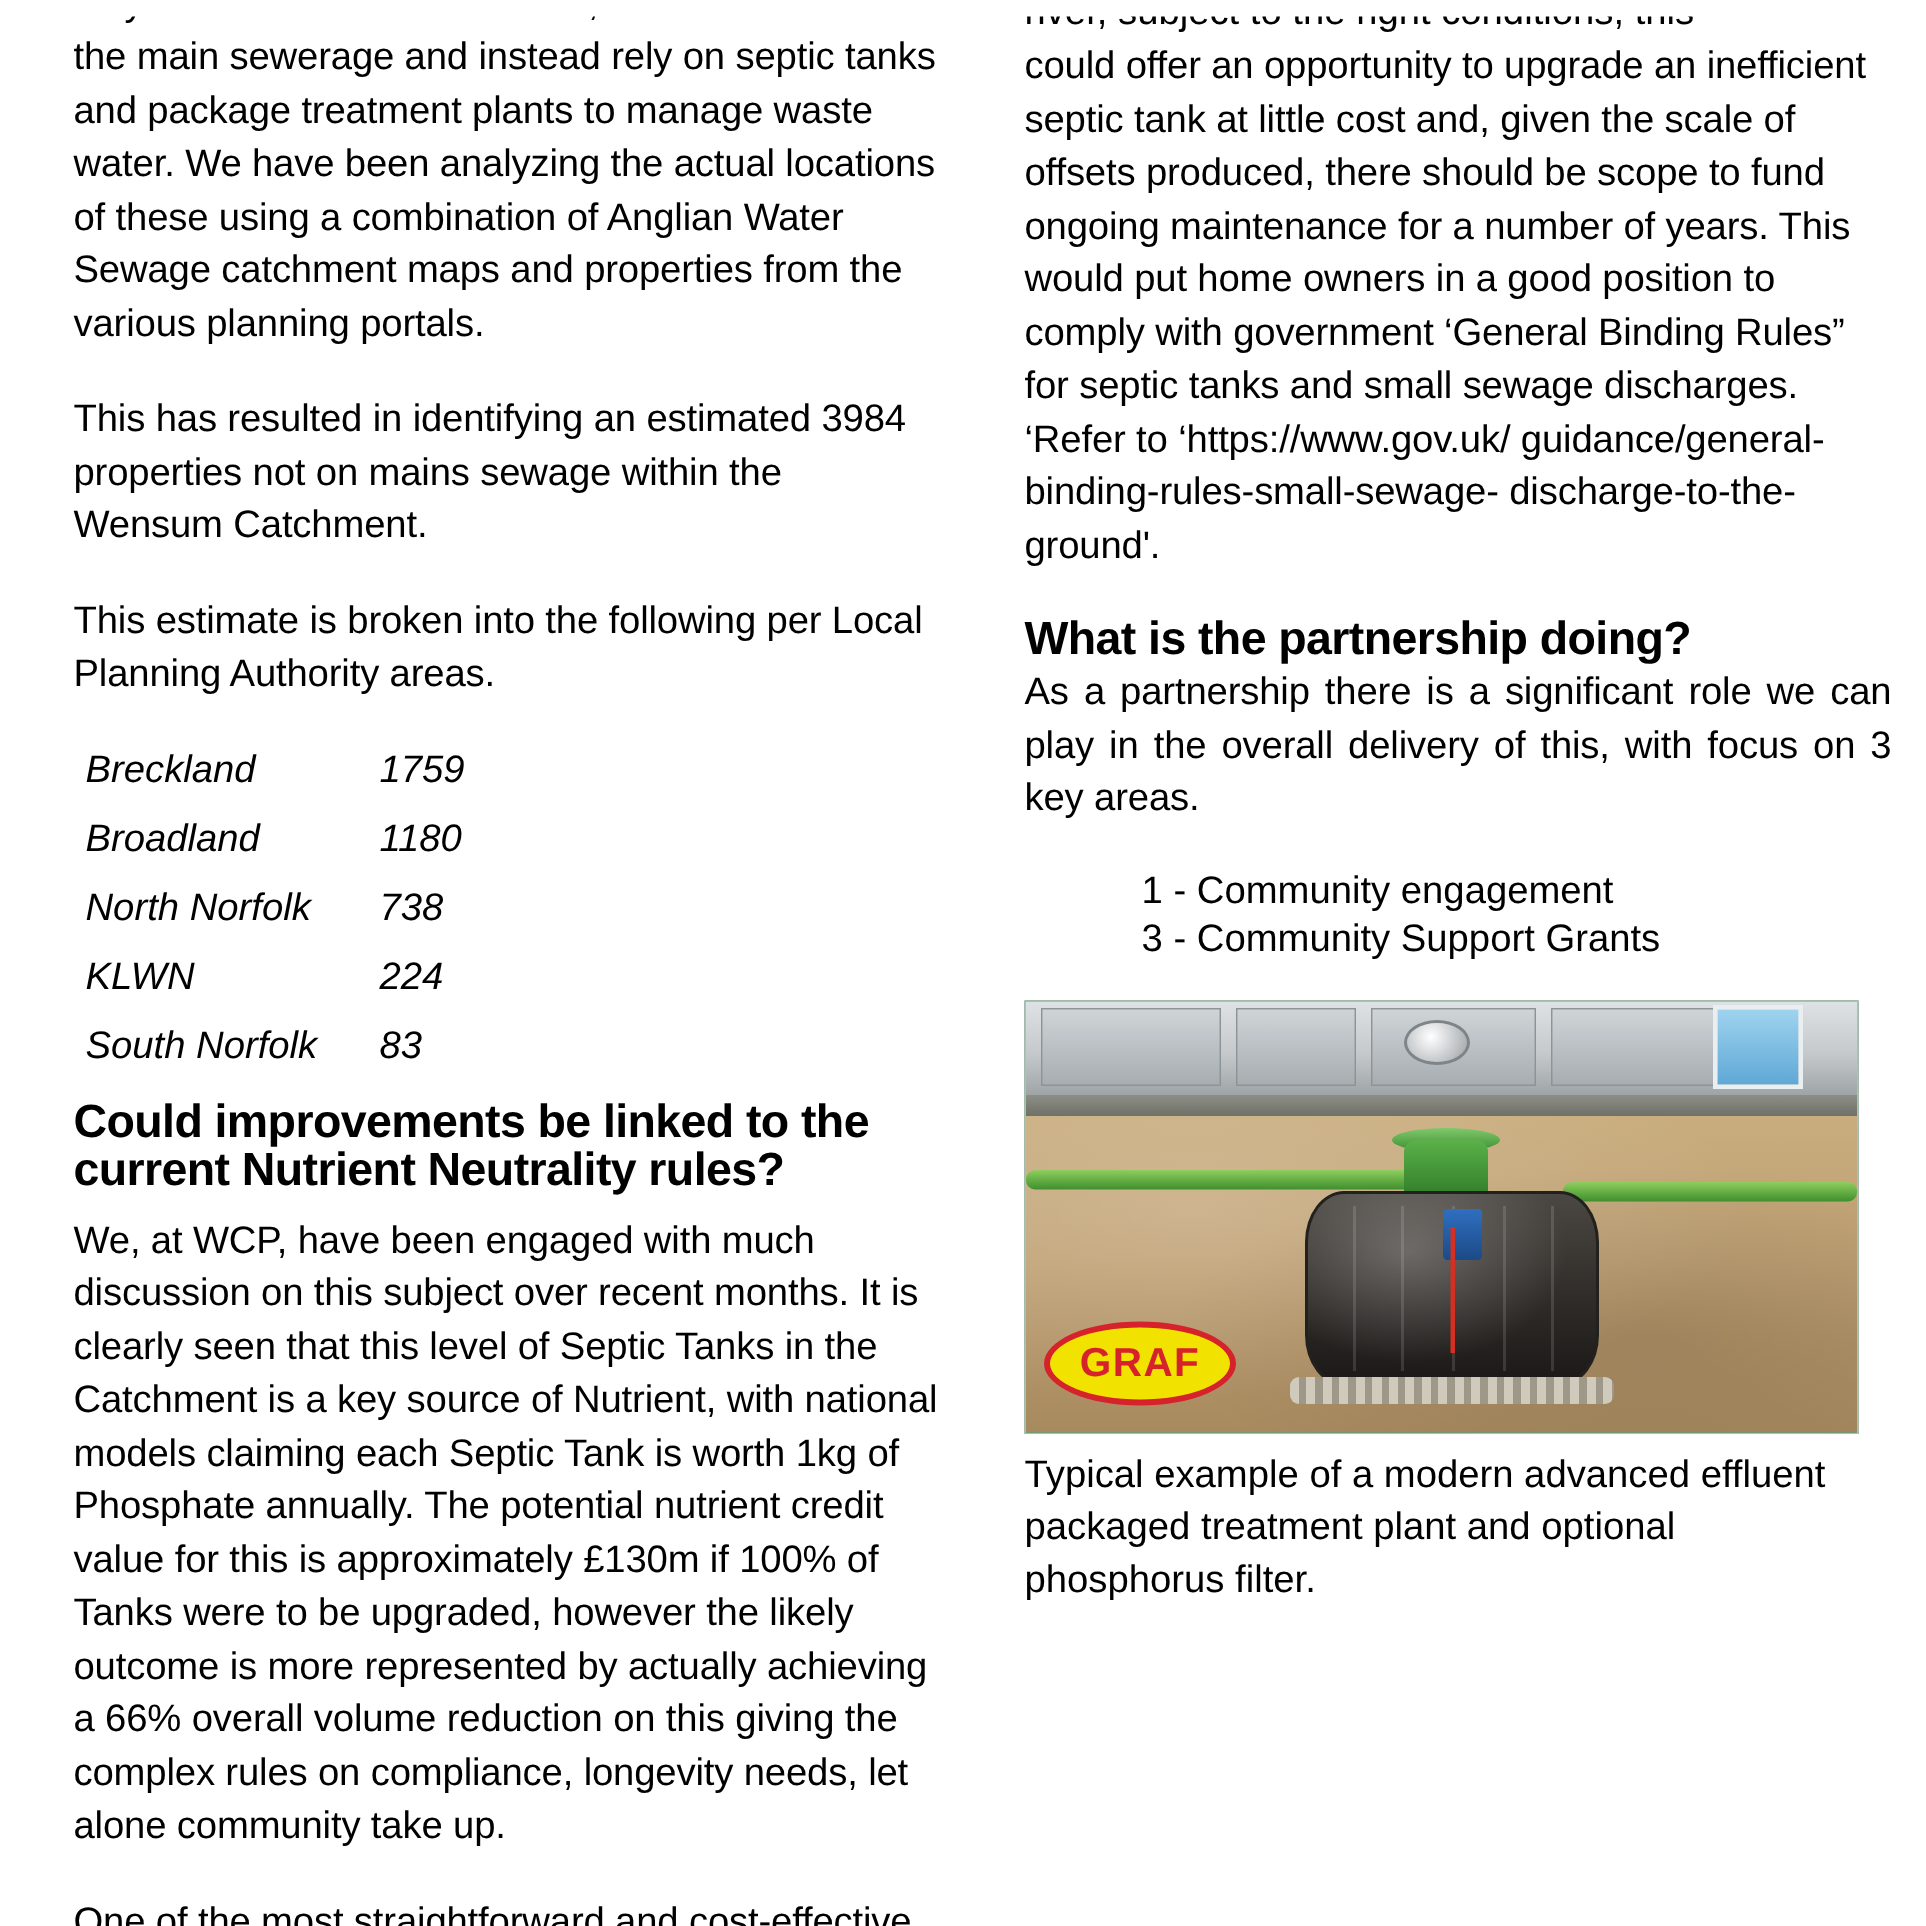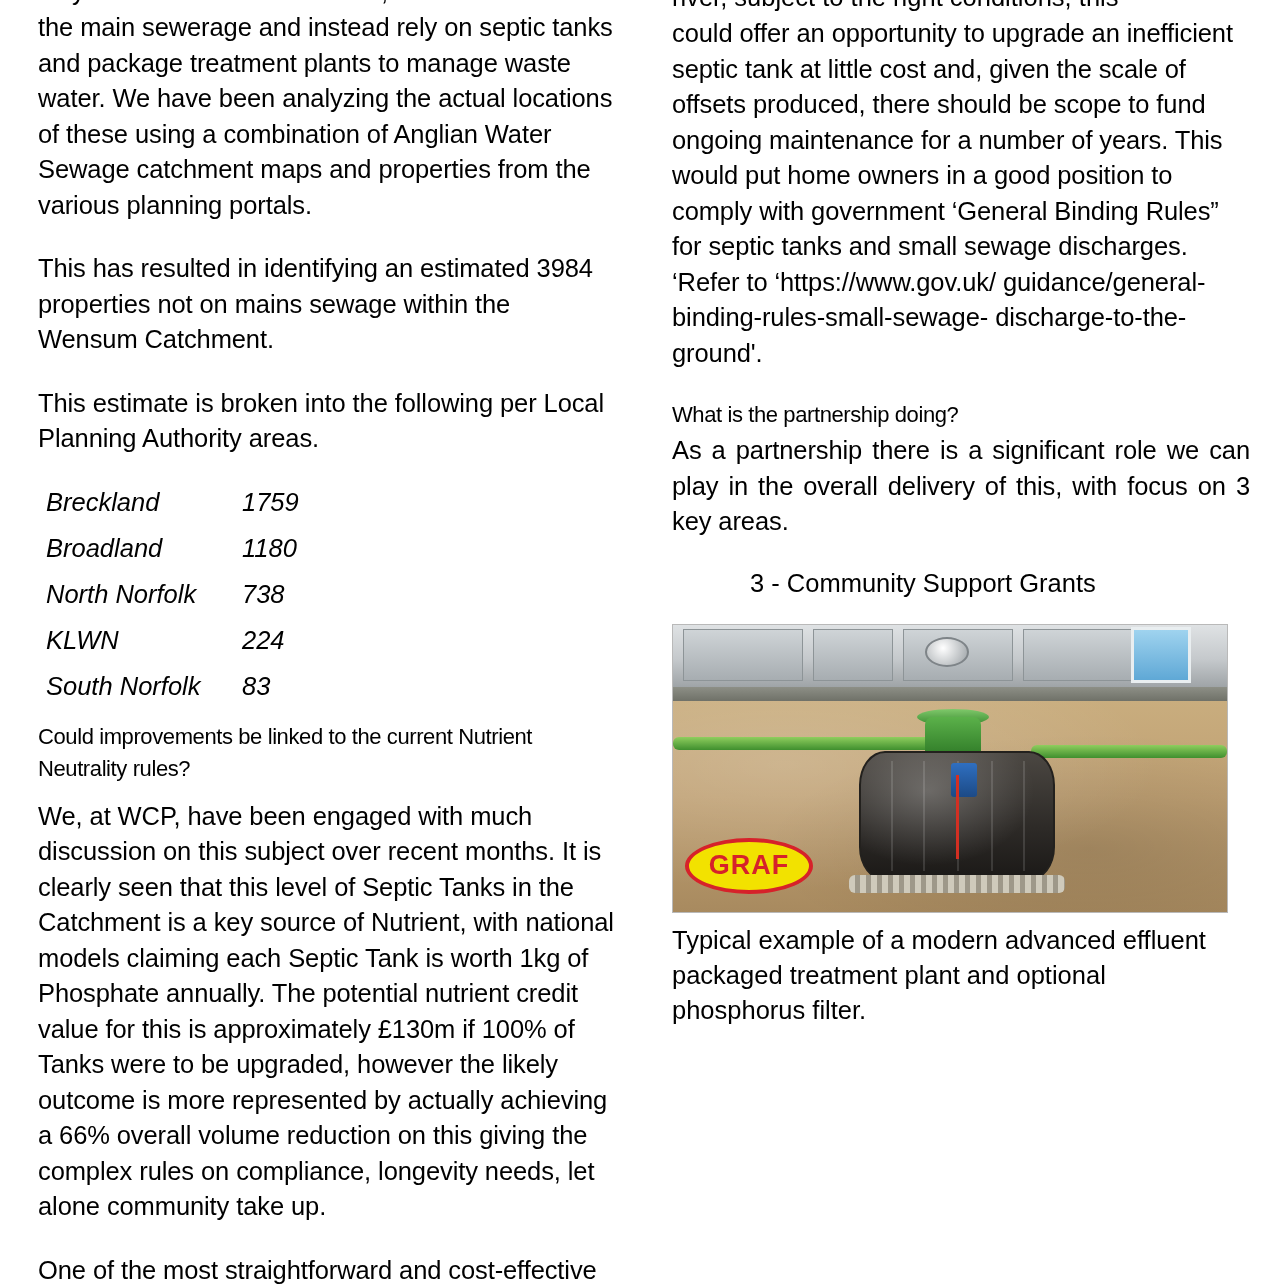--- a/index.html
+++ b/index.html
@@ -12,43 +12,43 @@
     width: 1284px;
     height: 1284px;
     font-family: "Liberation Sans", sans-serif;
     color: #000000;
     overflow: hidden;
   }
   .page {
     position: relative;
     width: 1284px;
     height: 1284px;
-    padding: 0;
+    padding: 11px;
   }
   .columns {
     display: flex;
     gap: 56px;
     padding: 0 38px 0 38px;
   }
   .col {
     width: 578px;
     flex: 0 0 578px;
   }
   p.body {
     font-size: 25.5px;
     line-height: 35.5px;
     margin: 0 0 28px 0;
     letter-spacing: -0.1px;
   }
   p.body.tight { margin-bottom: 0; }
   p.justify { text-align: justify; }
   h2.heading {
-    font-size: 22px;
+    font-size: 31px;
     line-height: 32px;
-    font-weight: normal;
+    font-weight: bold;
     margin: 6px 0 14px 0;
     letter-spacing: -0.4px;
   }
   h2.heading.nogapafter { margin-bottom: 2px; }
 
   
   .clip-top {
     height: 10px;
     overflow: hidden;
     margin-bottom: 0;
@@ -297,20 +297,21 @@
         <p>river, subject to the right conditions, this</p>
       </div>
 
       <p class="body">could offer an opportunity to upgrade an inefficient septic tank at little cost and, given the scale of offsets produced, there should be scope to fund ongoing maintenance for a number of years. This would put home owners in a good position to comply with government ‘General Binding Rules” for septic tanks and small sewage discharges. ‘Refer to ‘https://www.gov.uk/ guidance/general-binding-rules-small-sewage- discharge-to-the-ground'.</p>
 
       <h2 class="heading nogapafter">What is the partnership doing?</h2>
 
       <p class="body justify">As a partnership there is a significant role we can play in the overall delivery of this, with focus on 3 key areas.</p>
 
       <ol class="keyareas">
+        <li>1 - Community engagement</li>
         <li>3 - Community Support Grants</li>
       </ol>
 
 
       <div class="figure">
         <div class="photo">
           <div class="kitchen"></div>
           <div class="k-unit" style="left:10px;width:120px;"></div>
           <div class="k-unit" style="left:140px;width:80px;"></div>
           <div class="k-unit" style="left:230px;width:110px;"></div>

